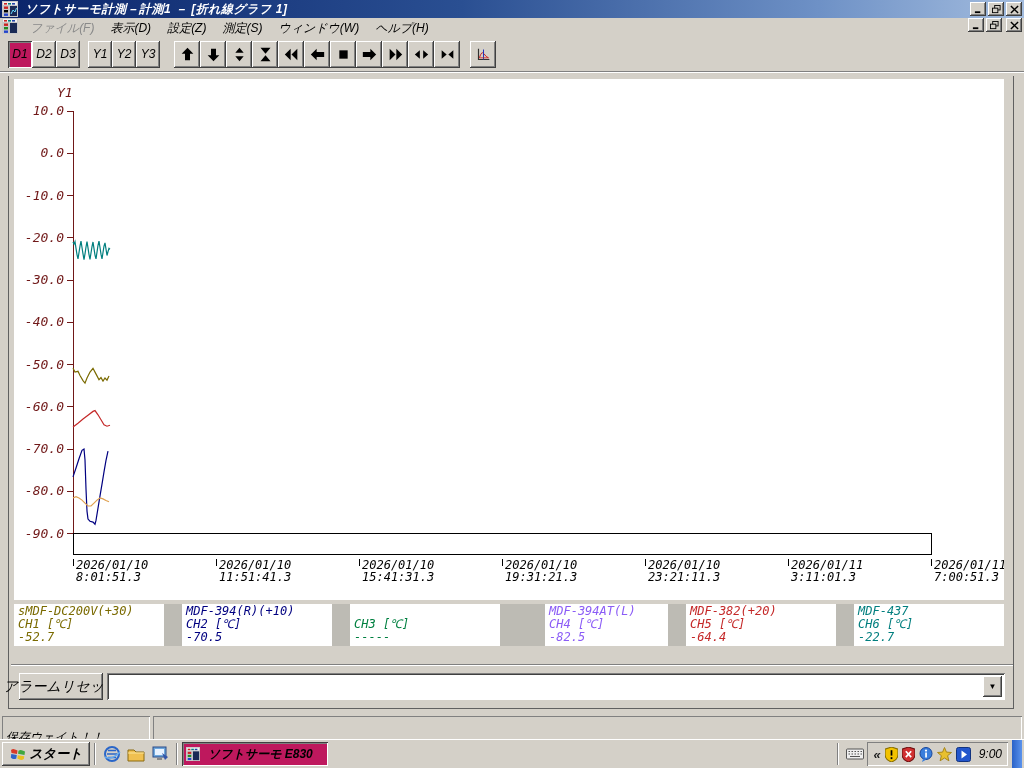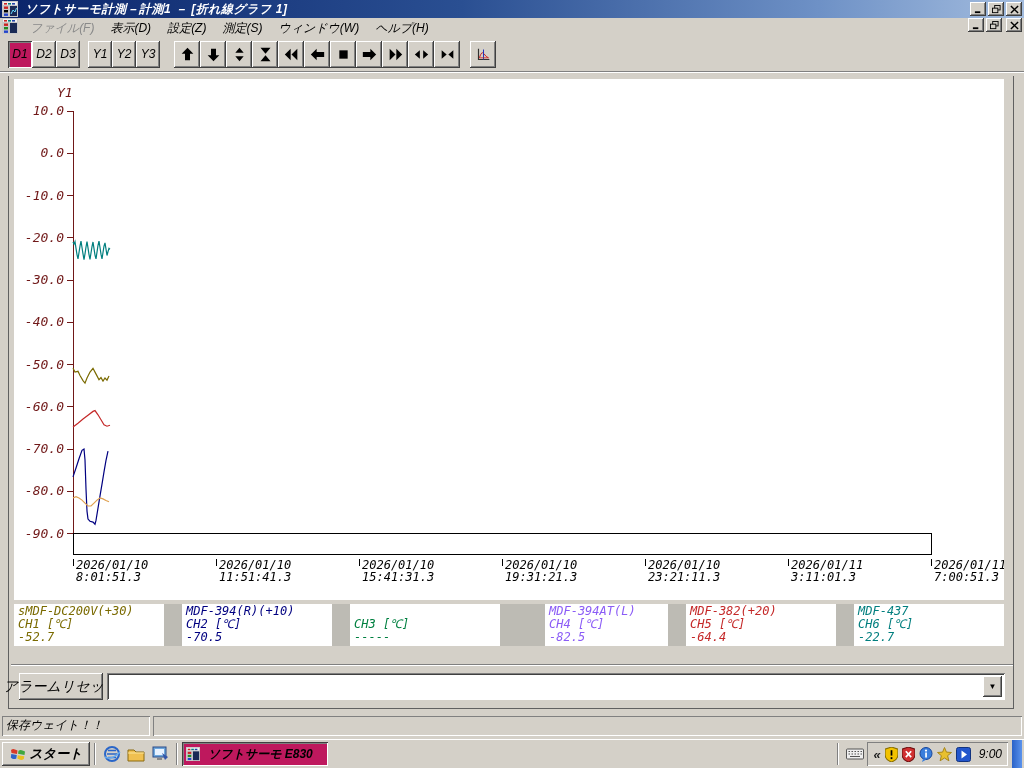--- a/index.html
+++ b/index.html
@@ -56,21 +56,21 @@
     border-top:1px solid #808080; box-shadow:inset 0 1px 0 #FFFFFF; }
   #alarm-reset { position:absolute; left:8px; top:8px; width:84px; height:27px;
     font-size:14px; display:flex; align-items:center; justify-content:center; white-space:nowrap; }
   #alarm-combo { position:absolute; left:96px; top:8px; width:898px; height:27px; display:flex; }
   #alarm-combo .field { flex:1; height:100%; font-size:12px; padding:4px 4px; color:#000; overflow:hidden; }
   #alarm-combo .drop { width:19px; height:21px; margin:3px 3px 0 0; display:flex; align-items:center; justify-content:center; font-size:8px; color:#000; }
 
   
   #statusbar { position:absolute; left:0; top:713px; width:1024px; height:26px; background:#D4D0C8; padding-top:3px; }
   .status-cell { position:absolute; top:3px; height:20px; box-shadow:inset 1px 1px 0 #808080, inset -1px -1px 0 #FFFFFF;
-    font-size:12px; padding:1px 4px; color:#000; white-space:nowrap; overflow:hidden; }
+    font-size:12px; padding:13px 4px; color:#000; white-space:nowrap; overflow:hidden; }
 
   
   #taskbar { position:absolute; left:0; top:739px; width:1024px; height:29px; background:#D4D0C8;
     border-top:1px solid #FFFFFF; display:flex; align-items:center; padding:0 2px; }
   #start-button { width:88px; height:24px; display:flex; align-items:center; justify-content:center; gap:4px;
     font-weight:bold; font-size:13px; flex:none; }
   .task-sep { height:22px; margin:0 4px; flex:none; }
   .ql-icon { width:20px; height:20px; display:flex; align-items:center; justify-content:center; flex:none; margin:0 2px; }
   #task-button { width:146px; height:24px; display:flex; align-items:center; gap:4px; padding:0 4px;
     font-weight:bold; font-size:12px; white-space:nowrap; overflow:hidden; flex:none; }

